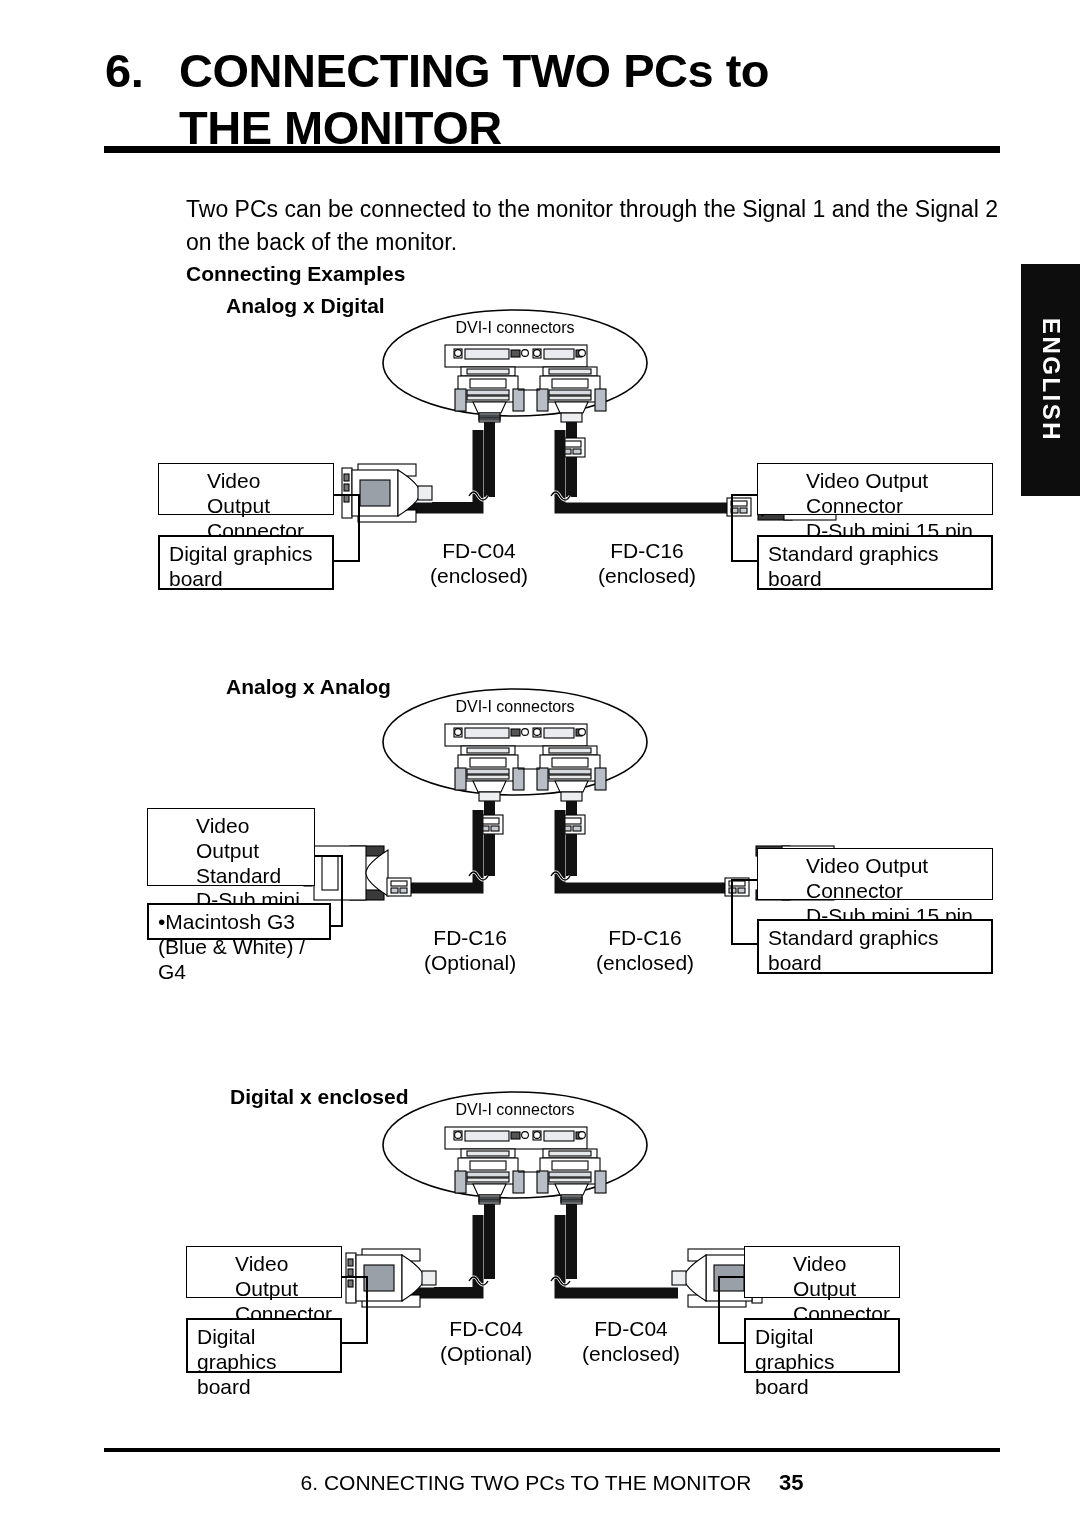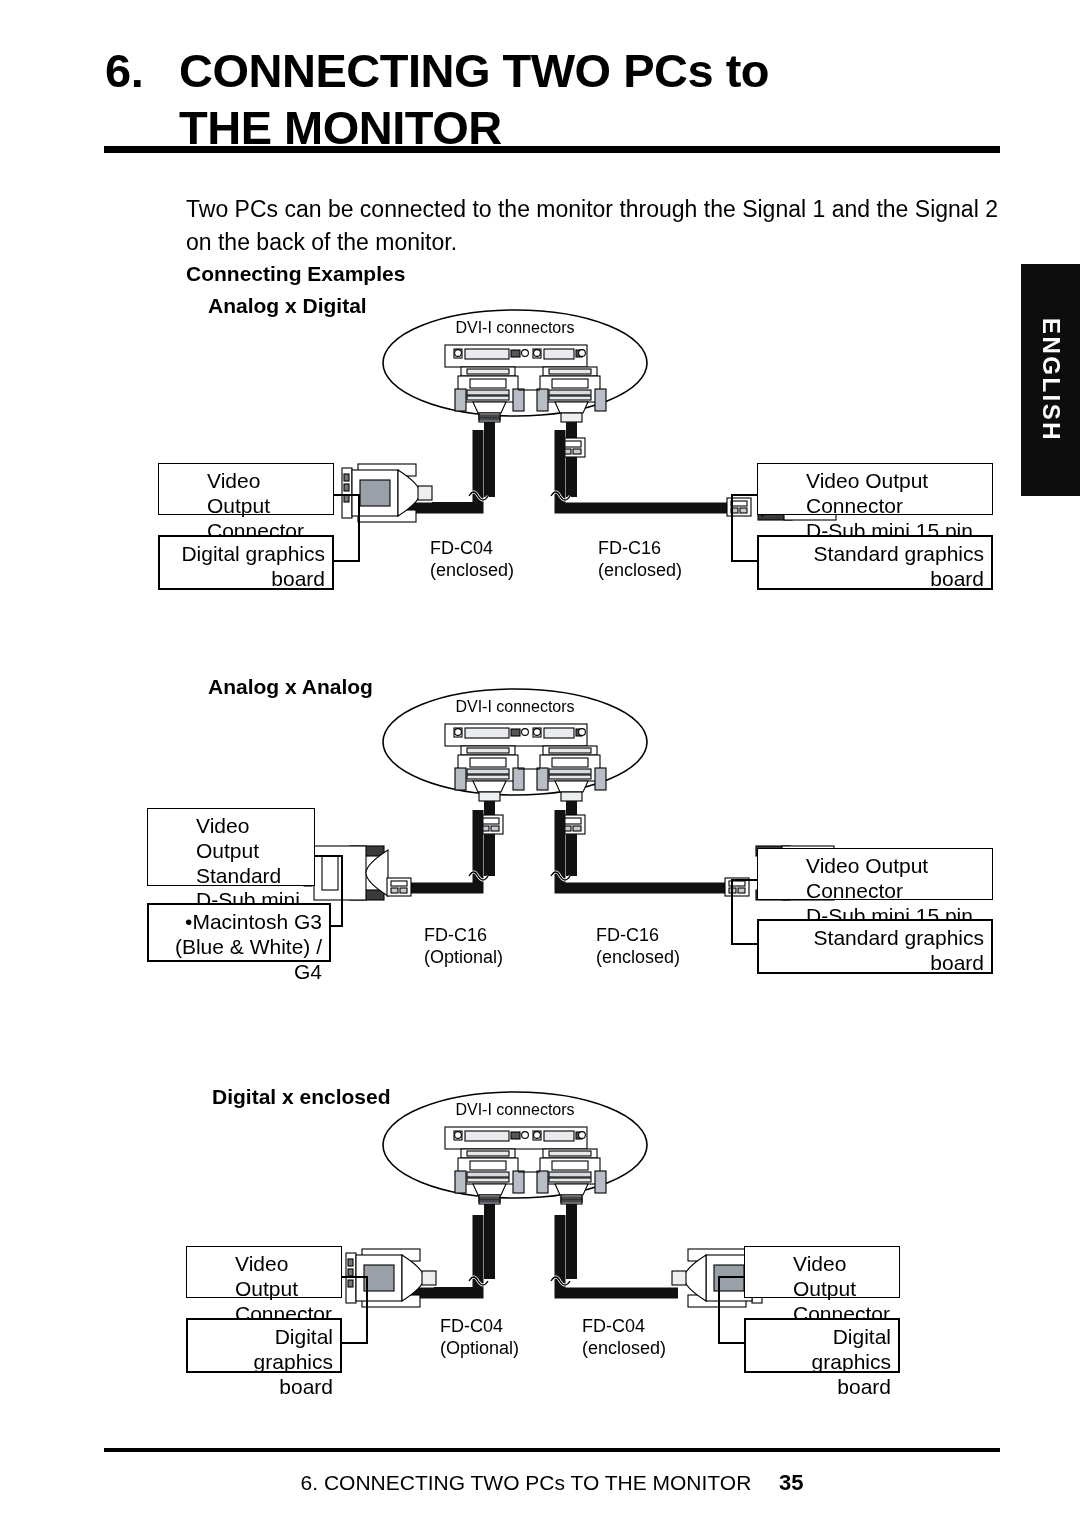--- a/index.html
+++ b/index.html
@@ -24,46 +24,46 @@
   
   .intro{
     position:absolute;left:186px;top:193px;width:812px;
     font-size:23px;line-height:1.45;
   }
   .h-connecting{
     position:absolute;left:186px;top:262px;font-size:21px;font-weight:bold;
   }
 
   
-  .sec-head{position:absolute;font-size:21px;font-weight:bold;}
+  .sec-head{position:absolute;font-size:21px;font-weight:bold;margin-left:18px;}
 
   
   .eng-tab{
     position:absolute;left:1021px;top:264px;width:59px;height:232px;
     background:#0d0d0d;
   }
   .eng-tab span{
     position:absolute;left:50%;top:50%;
     transform:translate(-50%,-50%) rotate(90deg);
     transform-origin:center center;white-space:nowrap;
     color:#fff;font-size:24px;font-weight:bold;letter-spacing:2.5px;
   }
 
   
   .lbl{
     position:absolute;box-sizing:border-box;background:#fff;
     border:2px solid #000;font-size:21px;line-height:1.18;
     padding:5px 7px 5px 9px;
   }
   .lbl.thin{border-width:1.6px;padding-left:48px;}
-  .lbl.thick{border-width:2.6px;text-align:right;}
+  .lbl.thick{border-width:2.6px;}
 
   
   .cap{
-    position:absolute;font-size:18px;line-height:1.2;text-align:left;
+    position:absolute;font-size:21px;line-height:1.2;text-align:center;
     white-space:nowrap;
   }
 
   
   .leader{position:absolute;background:#000;}
 
   
   .diagram{position:absolute;}
   .diagram svg{display:block;overflow:visible;}
 </style>
@@ -348,21 +348,21 @@
         <rect x="66" y="6" width="4" height="18" fill="#777"></rect>
       </g>
     </svg>
   </div>
 
   <div class="lbl thin" style="left:147px;top:808px;width:168px;height:78px;">
     <div>Video Output</div>
     <div>Standard</div>
     <div>D-Sub mini 15 pin</div>
   </div>
-  <div class="lbl thick" style="left:147px;top:903px;width:184px;height:59px;">
+  <div class="lbl thick" style="left:147px;top:903px;width:184px;height:37px;">
     <div>•Macintosh G3</div>
     <div>(Blue &amp; White) / G4</div>
   </div>
   <div class="lbl thin" style="left:757px;top:848px;width:236px;height:52px;">
     <div>Video Output Connector</div>
     <div>D-Sub mini 15 pin</div>
   </div>
   <div class="lbl thick" style="left:757px;top:919px;width:236px;height:55px;">
     <div>Standard graphics</div>
     <div>board</div>

